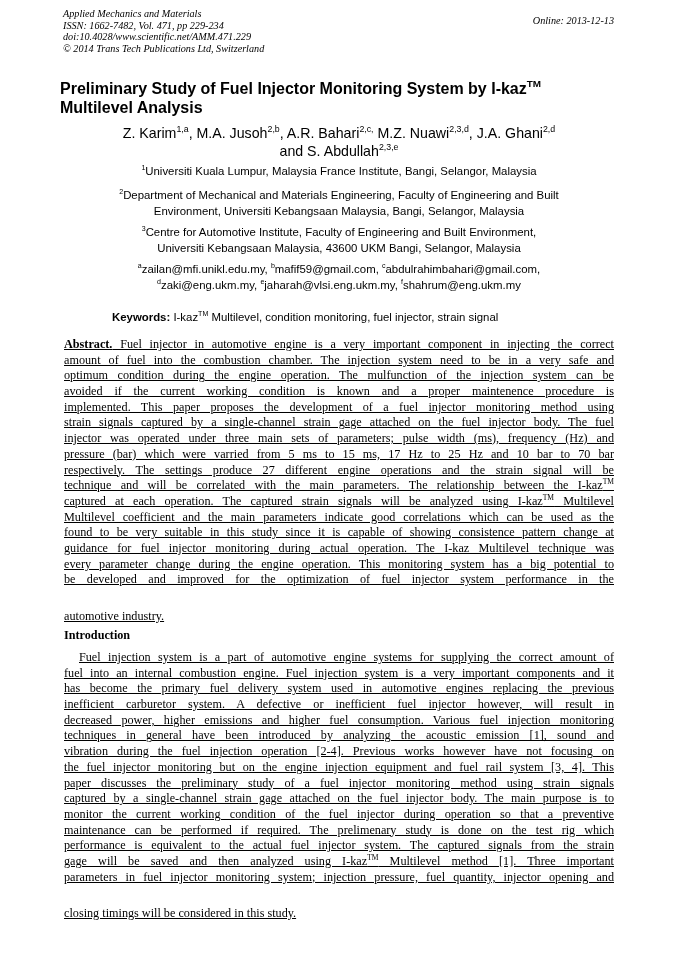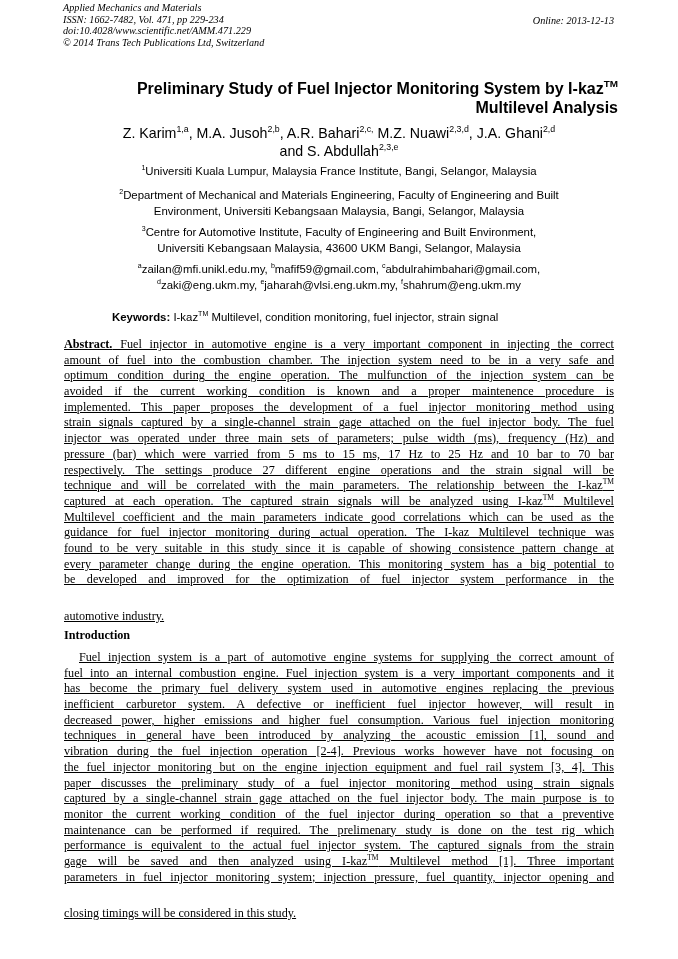--- a/index.html
+++ b/index.html
@@ -1,20 +1,20 @@
 <!DOCTYPE html>
 <html><head>
 <meta charset="utf-8">
 <style>
   html, body { margin: 0; padding: 0; background: #ffffff; }
   body { width: 678px; height: 959px; position: relative; overflow: hidden; color: #000; }
   .hdr { position: absolute; font-family: "Liberation Serif", serif; font-style: italic; font-size: 10.2px; line-height: 11.6px; }
-  .hdr-left { left: 63px; top: 2px; }
+  .hdr-left { left: 63px; top: 8px; }
   .hdr-right { right: 64px; top: 15px; }
-  .title { position: absolute; left: 60px; width: 558px; top: 79px; text-align: right;
+  .title { position: absolute; left: 60px; width: 558px; top: 79px; text-align: left;
            font-family: "Liberation Sans", sans-serif; font-weight: bold; font-size: 16px; line-height: 19px; }
   .title sup, .authors sup, .affil sup, .kw sup, .body sup { font-size: 62%; line-height: 0; }
   .title sup { position: relative; top: -1px; }
   .authors { position: absolute; left: 60px; width: 558px; top: 124px; text-align: center;
              font-family: "Liberation Sans", sans-serif; font-size: 14.2px; line-height: 18px; }
   .affil { position: absolute; left: 60px; width: 558px; text-align: center;
            font-family: "Liberation Sans", sans-serif; font-size: 11.4px; line-height: 16px; }
   .affil1 { top: 163px; }
   .affil2 { top: 187px; }
   .affil3 { top: 224px; }
@@ -112,24 +112,24 @@
   <div class="line">
       <span class="inner"><span>technique and will be correlated with the main parameters. The relationship between the I-kaz</span><sup>TM</sup></span>
     </div>
   <div class="line">
       <span class="inner"><span>captured at each operation. The captured strain signals will be analyzed using I-kaz</span><sup>TM</sup><span> Multilevel</span></span>
     </div>
   <div class="line">
       <span class="inner">Multilevel coefficient and the main parameters indicate good correlations which can be used as the</span>
     </div>
   <div class="line">
-      <span class="inner">guidance for fuel injector monitoring during actual operation. The I-kaz Multilevel technique was</span>
+      <span class="inner">found to be very suitable in this study since it is capable of showing consistence pattern change at</span>
     </div>
   <div class="line">
-      <span class="inner">found to be very suitable in this study since it is capable of showing consistence pattern change at</span>
+      <span class="inner">guidance for fuel injector monitoring during actual operation. The I-kaz Multilevel technique was</span>
     </div>
   <div class="line">
       <span class="inner">every parameter change during the engine operation. This monitoring system has a big potential to</span>
     </div>
   <div class="line">
       <span class="inner">be developed and improved for the optimization of fuel injector system performance in the</span>
     </div>
   <div class="line last">
       <span class="inner">automotive industry.</span>
     </div>

